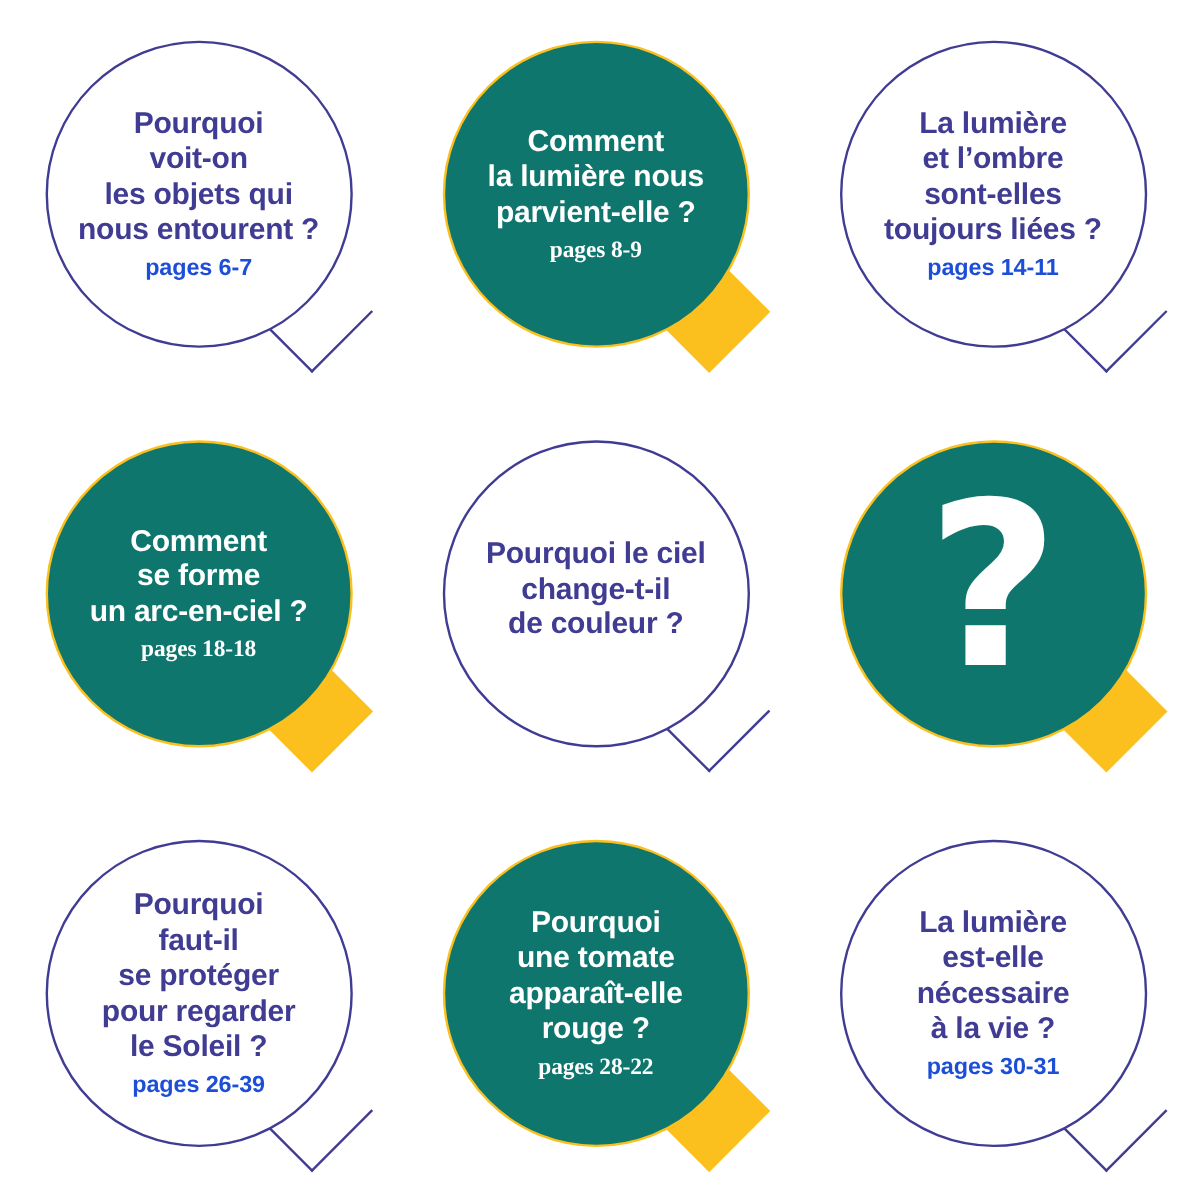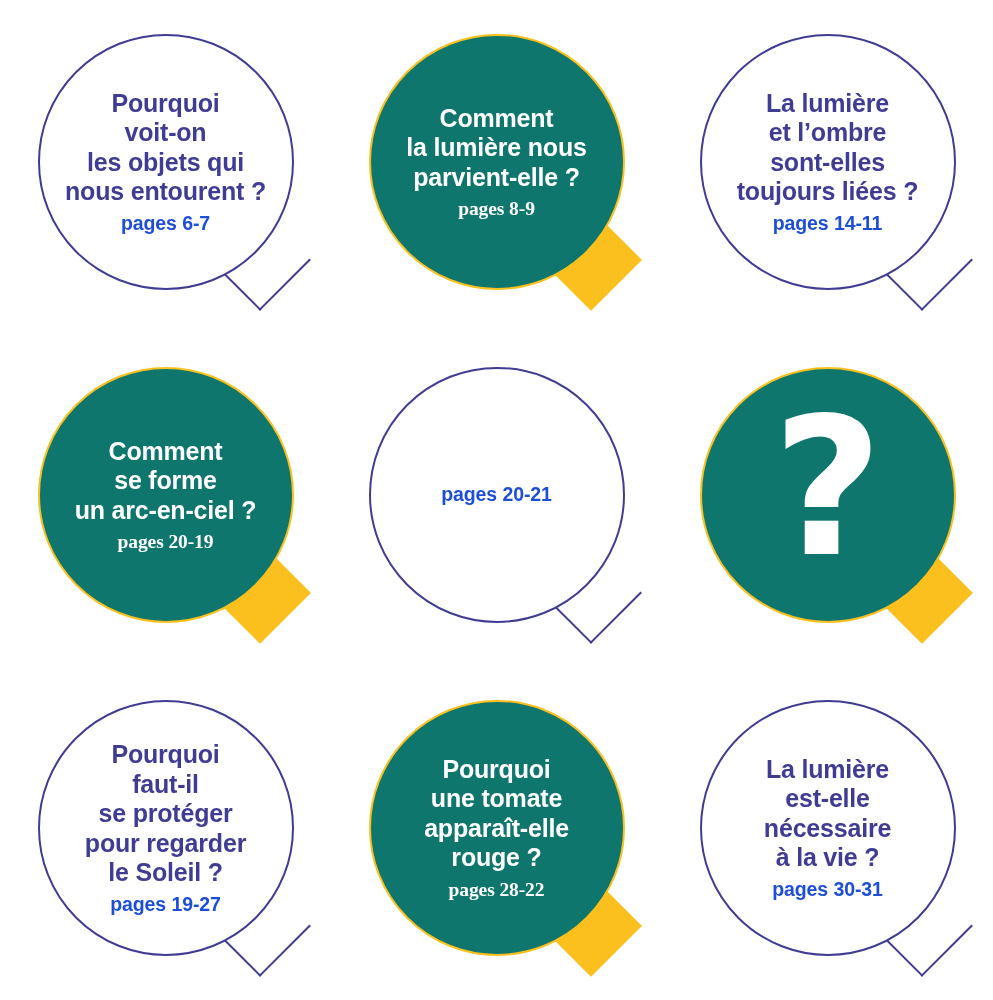--- a/index.html
+++ b/index.html
@@ -195,32 +195,34 @@
     </div>
 
     <div class="cell">
       <div class="bubble filled">
         <div class="tail"></div>
         <div class="disc">
           <div class="content">
             <p class="q-text">Comment
 se forme
 un arc-en-ciel ?</p>
-            <p class="pages">pages 20-19</p>
-          </div>
-        </div>
-      </div>
-    </div>
-
-    <div class="cell">
-      <div class="bubble outline">
-        <div class="tail"></div>
-        <div class="disc">
-          <div class="content">
-            <p class="pages">pages 20-21</p>
+            <p class="pages">pages 18-18</p>
+          </div>
+        </div>
+      </div>
+    </div>
+
+    <div class="cell">
+      <div class="bubble outline">
+        <div class="tail"></div>
+        <div class="disc">
+          <div class="content">
+            <p class="q-text">Pourquoi le ciel
+change-t-il
+de couleur ?</p>
           </div>
         </div>
       </div>
     </div>
 
     <div class="cell">
       <div class="bubble filled">
         <div class="tail"></div>
         <div class="disc">
           <div class="content">
@@ -233,21 +235,21 @@
     <div class="cell">
       <div class="bubble outline">
         <div class="tail"></div>
         <div class="disc">
           <div class="content">
             <p class="q-text">Pourquoi
 faut-il
 se protéger
 pour regarder
 le Soleil ?</p>
-            <p class="pages">pages 19-27</p>
+            <p class="pages">pages 26-39</p>
           </div>
         </div>
       </div>
     </div>
 
     <div class="cell">
       <div class="bubble filled">
         <div class="tail"></div>
         <div class="disc">
           <div class="content">

